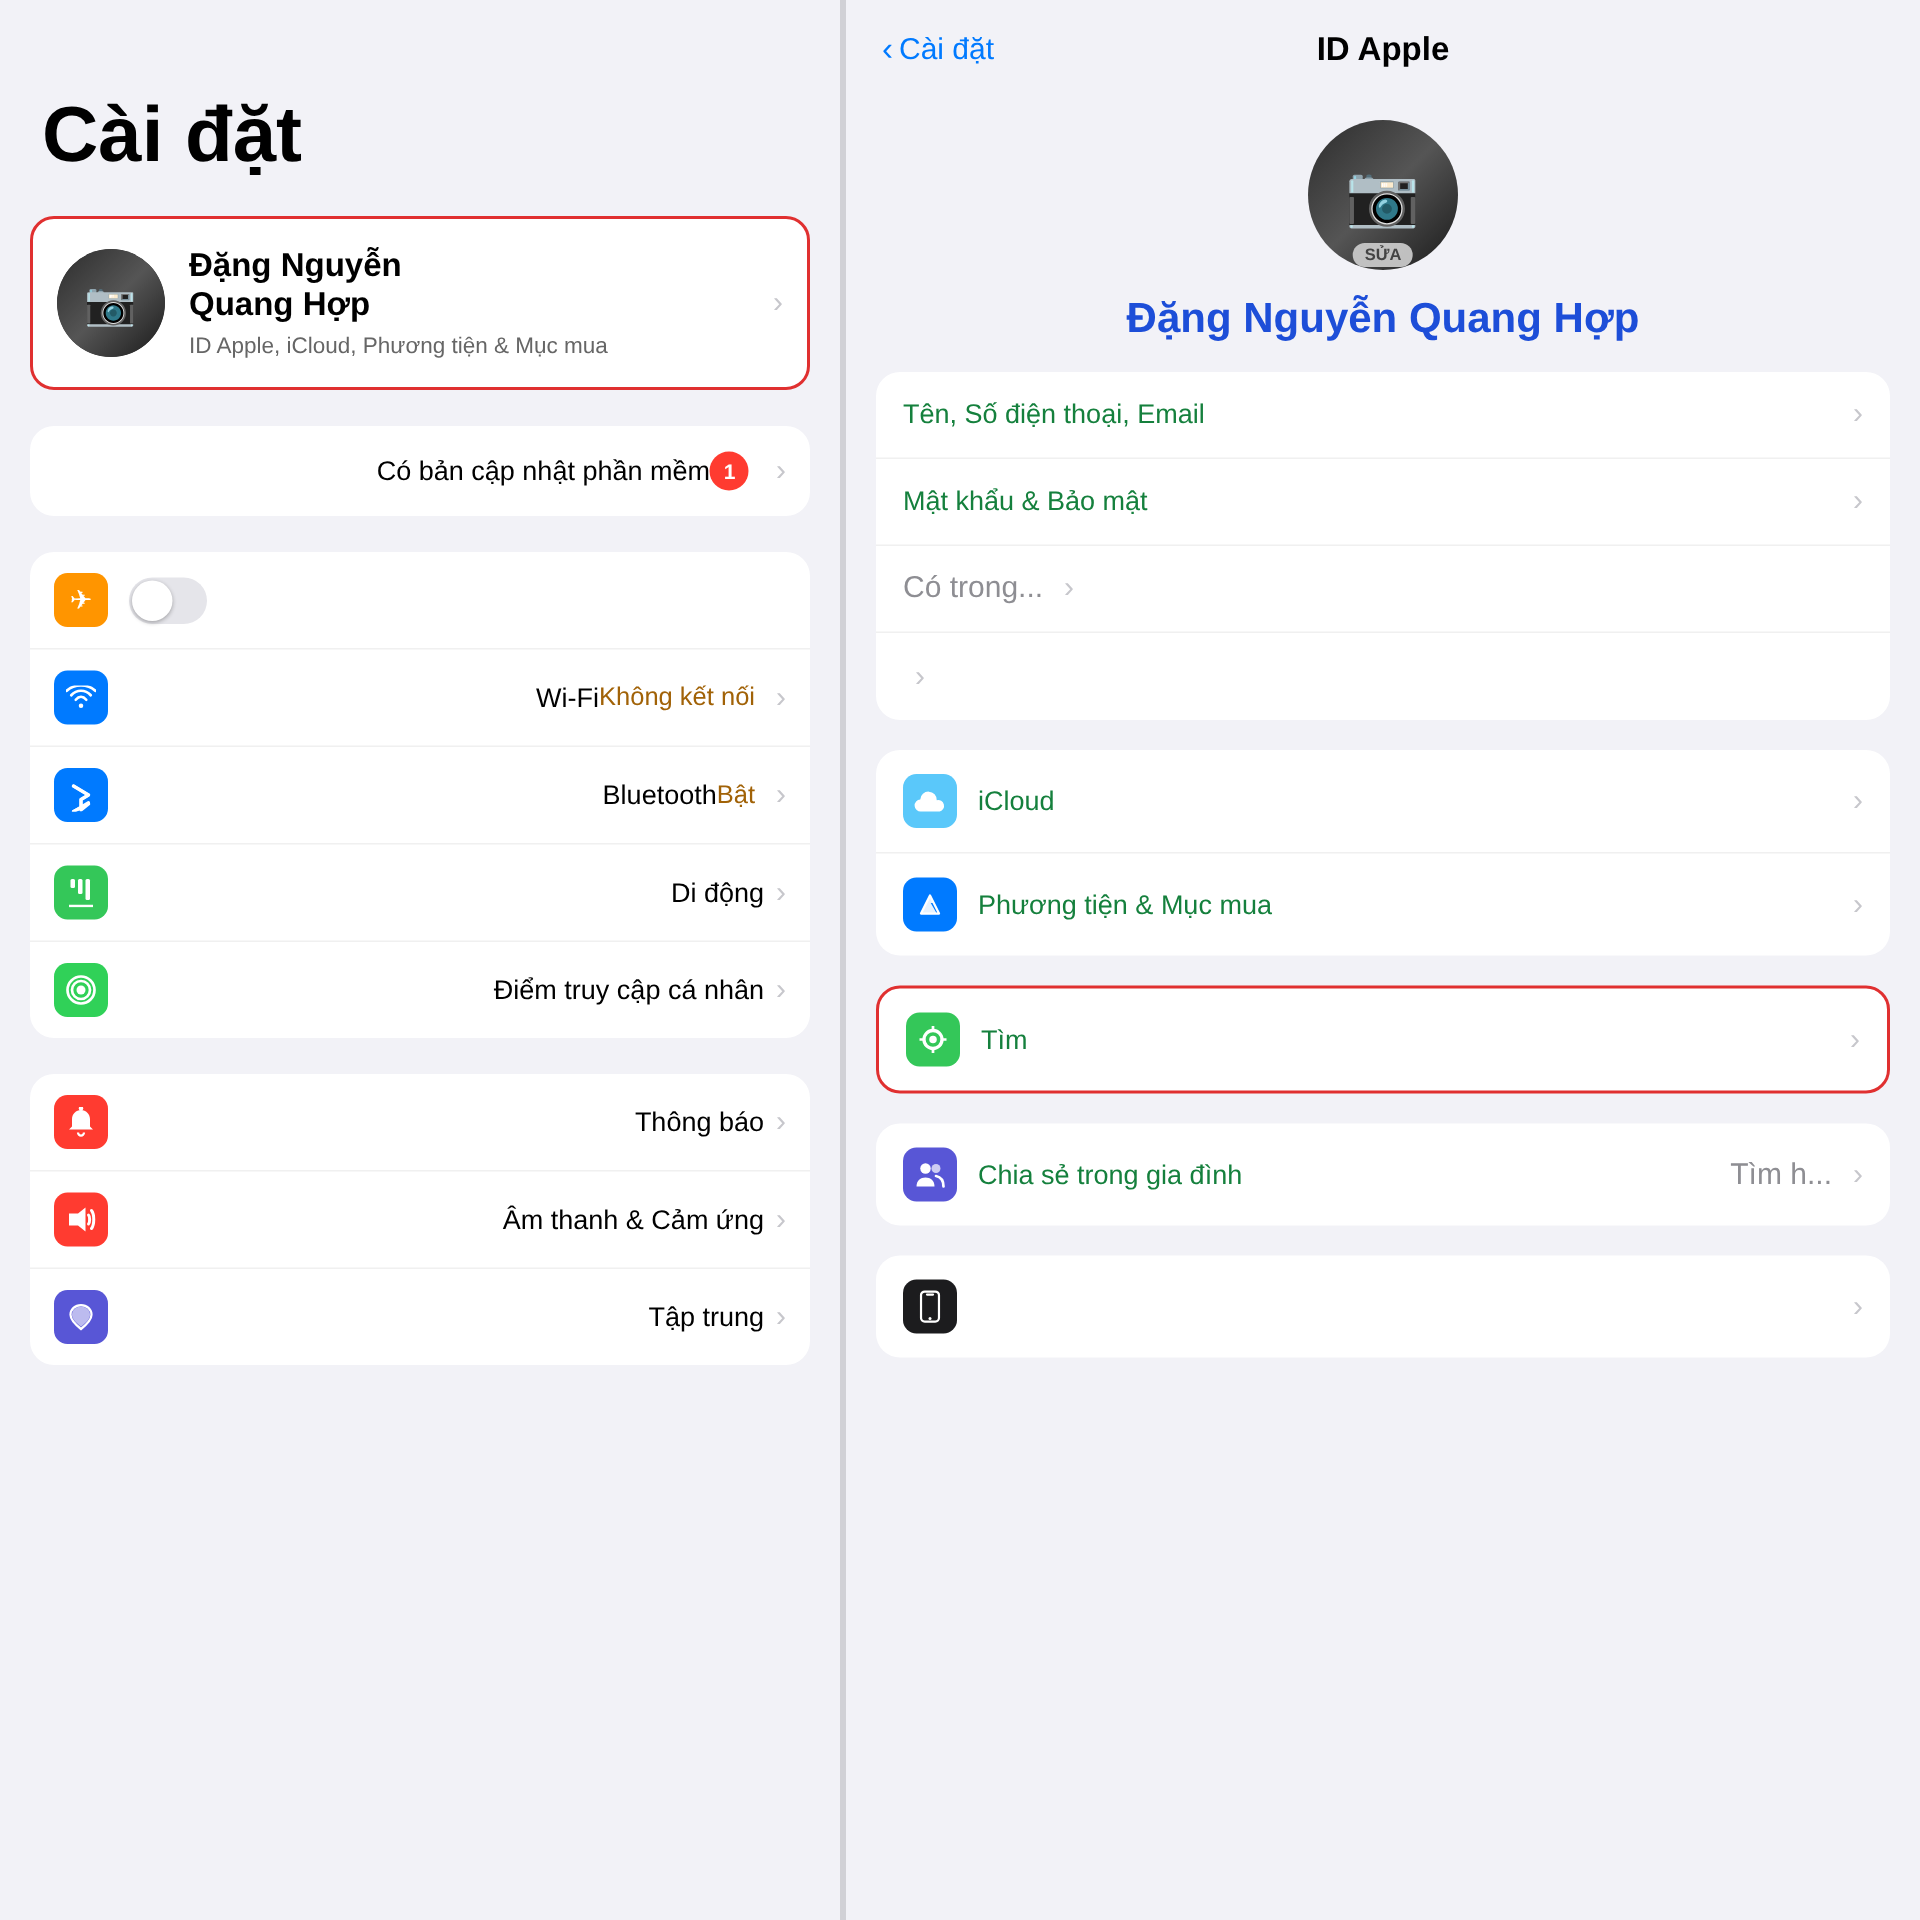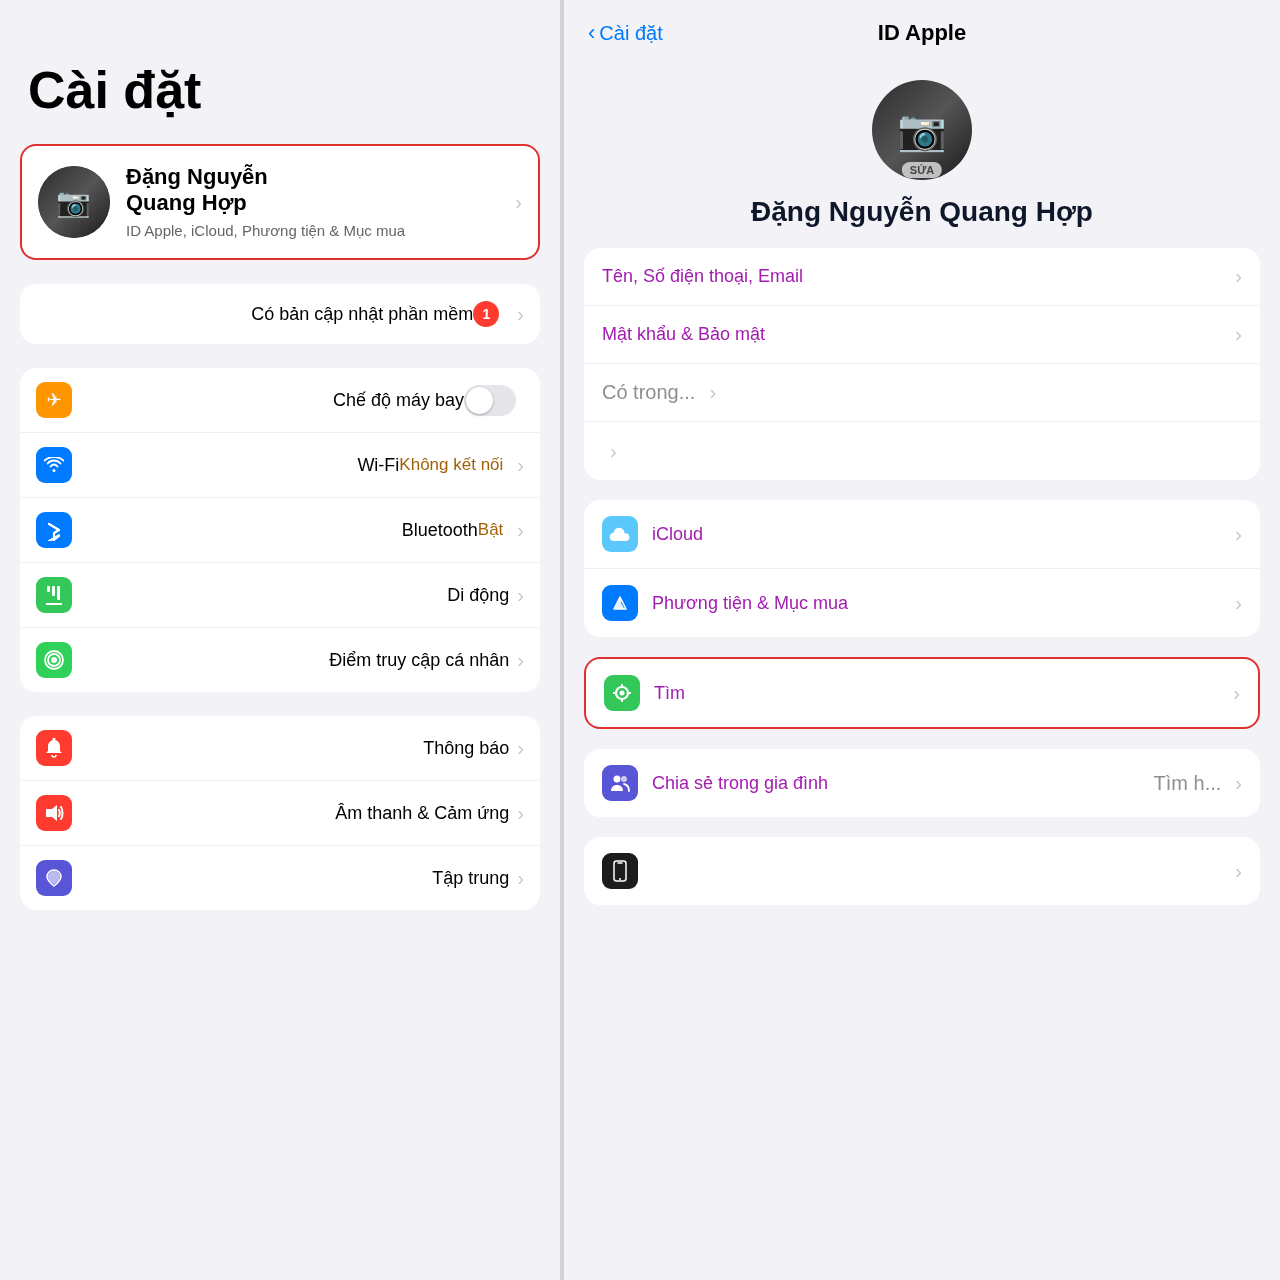--- a/index.html
+++ b/index.html
@@ -271,21 +271,21 @@
       font-size: 11px;
       font-weight: 600;
       padding: 2px 8px;
       border-radius: 8px;
       white-space: nowrap;
     }
 
     .right-profile-name {
       font-size: 28px;
       font-weight: 700;
-      color: #0f172a;
+      color: #1d4ed8;
       text-align: center;
       margin-top: 8px;
     }
 
     
     .right-content {
       flex: 1;
       padding: 0 20px;
       overflow-y: auto;
     }
@@ -306,21 +306,21 @@
       min-height: 58px;
     }
 
     .right-row:last-child {
       border-bottom: none;
     }
 
     .right-row-label {
       font-size: 18px;
       font-weight: 500;
-      color: #a21caf;
+      color: #15803d;
       flex: 1;
     }
 
     .right-row-value {
       font-size: 20px;
       color: #8e8e93;
       margin-right: 6px;
     }
 
     .right-icon-wrap {
@@ -378,21 +378,20 @@
       <span class="row-label">Có bản cập nhật phần mềm</span>
       <span class="badge-red">1</span>
       <span class="chevron">›</span>
     </div>
   </div>
 
   <div class="settings-group">
 
     <div class="settings-row">
       <div class="icon-wrap icon-orange">✈</div>
-      <span class="row-label">Chế độ máy bay</span>
       <div class="toggle">
         <div class="toggle-knob"></div>
       </div>
     </div>
 
     <div class="settings-row">
       <div class="icon-wrap icon-blue">
         <svg width="20" height="16" viewBox="0 0 20 16" fill="none">
           <path d="M10 12a1.5 1.5 0 110 3 1.5 1.5 0 010-3z" fill="white"></path>
           <path d="M6.5 9.5C7.5 8.3 8.7 7.5 10 7.5s2.5.8 3.5 2" stroke="white" stroke-width="1.8" fill="none" stroke-linecap="round"></path>

